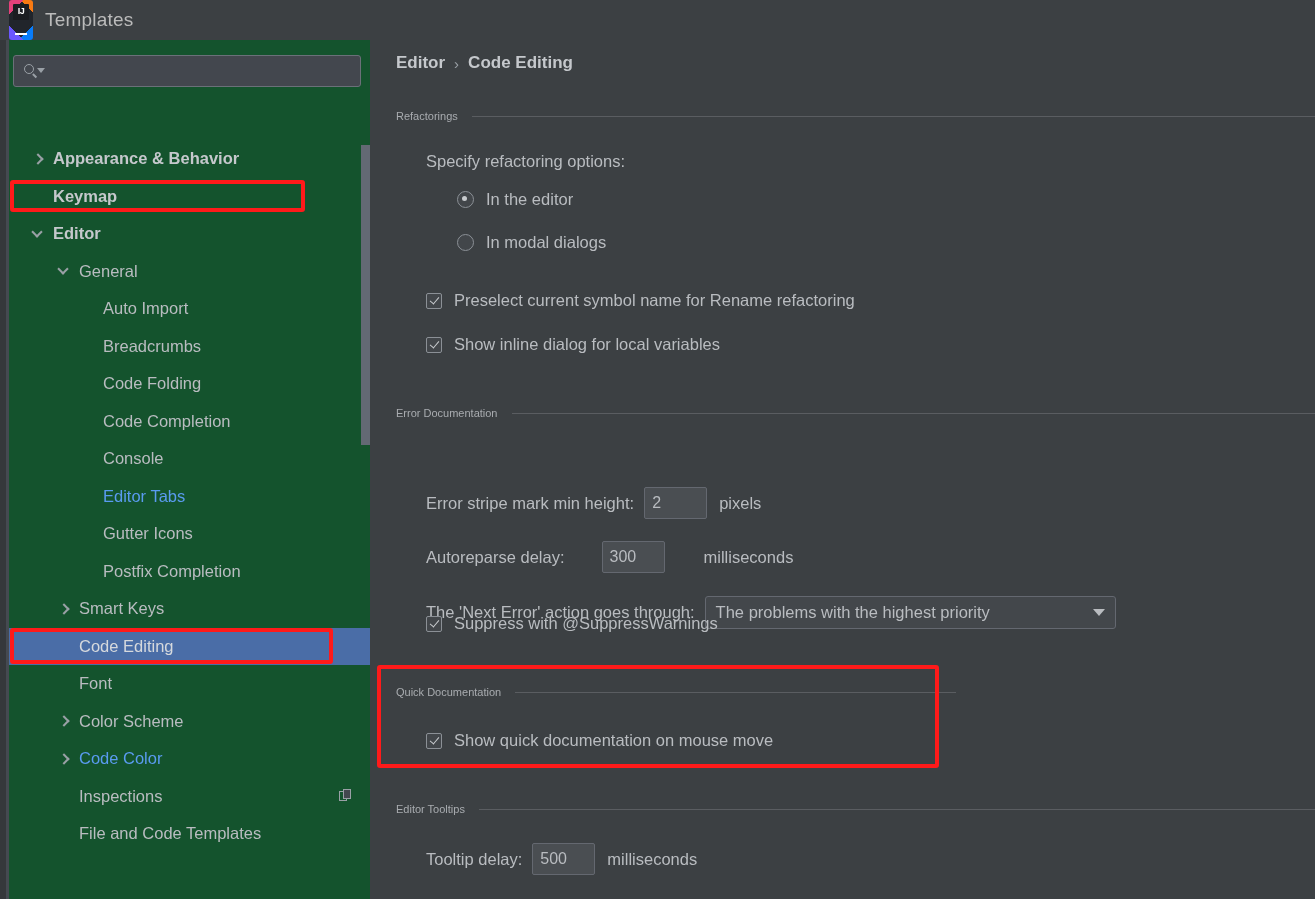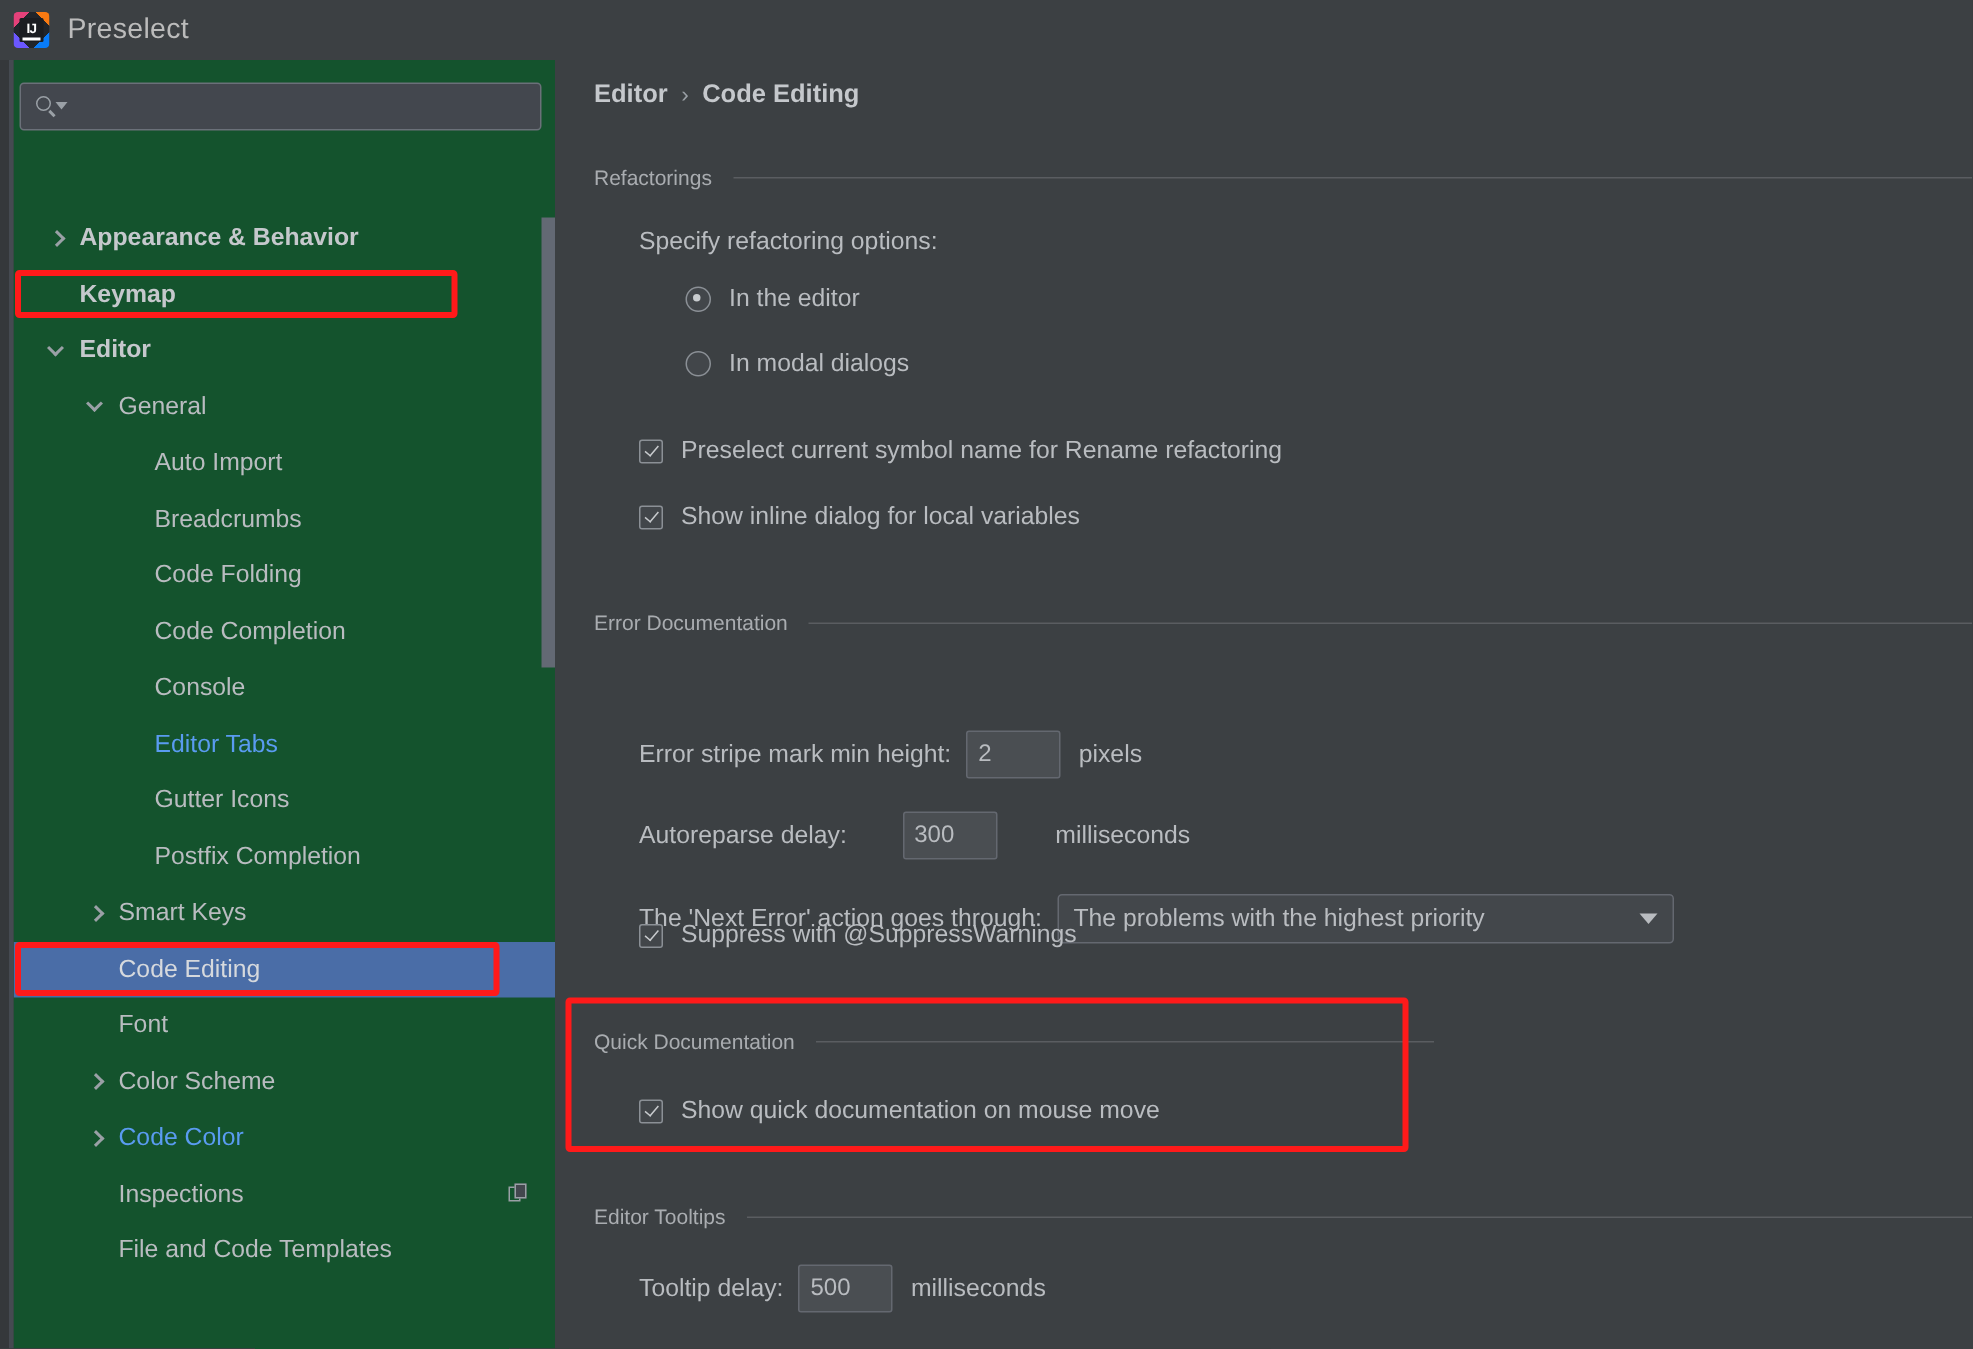--- a/index.html
+++ b/index.html
@@ -28,21 +28,21 @@
     left: 0; top: 0;
     width: 1315px; height: 40px;
     background: #3c4043;
     display: flex;
     align-items: center;
     padding-left: 9px;
     box-sizing: border-box;
   }
   .ij-logo {
     position: relative;
-    width: 24px; height: 24px;
+    width: 24px; height: 40px;
     flex: 0 0 auto;
     border-radius: 3px;
     overflow: hidden;
     background:
       linear-gradient(135deg, #e5417a 0%, #e5417a 22%, transparent 22%),
       linear-gradient(225deg, #f97a12 0%, #f97a12 20%, transparent 20%),
       linear-gradient(45deg, #6b57ff 0%, #6b57ff 22%, transparent 22%),
       linear-gradient(315deg, #087cfa 0%, #087cfa 22%, transparent 22%),
       #21252b;
   }
@@ -259,21 +259,21 @@
   }
 
   .section-head {
     position: absolute;
     display: flex;
     align-items: center;
     width: 919px;
   }
   .section-head .sh-label {
     color: #a9acb0;
-    font-size: 14px;
+    font-size: 11px;
     font-family: "Liberation Sans", sans-serif;
     white-space: nowrap;
     flex: 0 0 auto;
     text-align: center;
   }
   .section-head .sh-rule {
     flex: 1;
     height: 1px;
     background: #5a5d61;
     margin-left: 14px;
@@ -380,21 +380,21 @@
 <body>
 
 <div class="window">
 
   <div class="titlebar">
     <div class="ij-logo">
       <div class="inner"></div>
       <div class="ij-text">IJ</div>
       <div class="bar"></div>
     </div>
-    <div class="title-text">Preselect</div>
+    <div class="title-text">Templates</div>
   </div>
 
   <div class="edge-strip"></div>
   <div class="edge-strip-b"></div>
 
   <div class="sidebar">
 
     <div class="search-wrap">
       <div class="search-icon">
         <div class="glass"></div>

